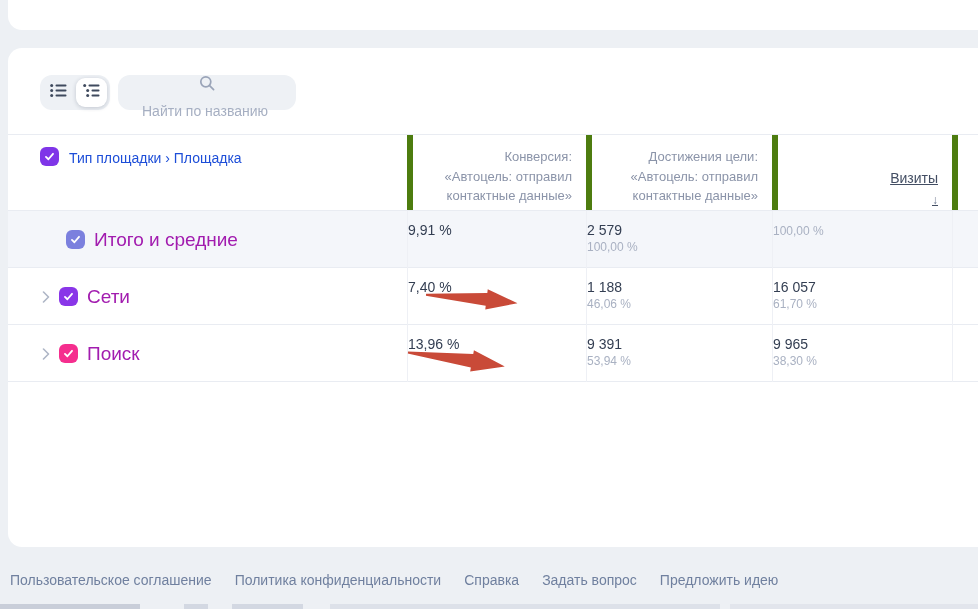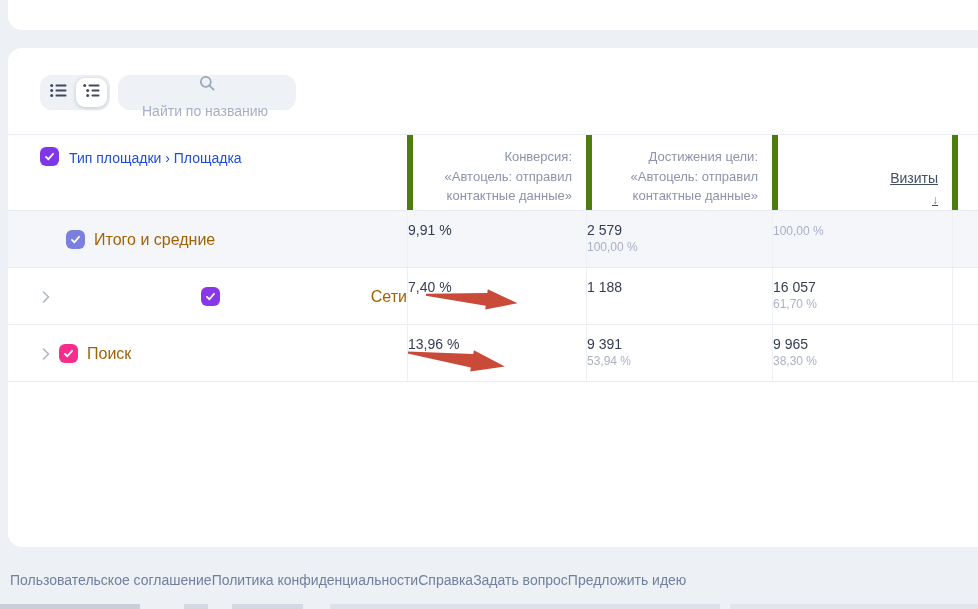--- a/index.html
+++ b/index.html
@@ -83,38 +83,38 @@
   .primary { font-size:14px; color:#333e52; }
   .secondary { font-size:12px; color:#a9b1c2; margin-top:2px; }
 
   .name-cell {
     border-left:none; text-align:left;
     display:flex; align-items:center; gap:9px;
     padding:0; height:42px; margin-top:0;
   }
   .name-cell.with-chevron { padding-left:34px; }
   .name-cell.total { padding-left:58px; }
-  .row-label { font-size:16px; color:#a16207; }
+  .row-label { font-size:19px; color:#a21caf; }
 
   .checkbox {
     width:19px; height:19px; border-radius:6px;
     display:flex; align-items:center; justify-content:center;
     cursor:pointer; flex:0 0 auto;
   }
   .chevron { display:flex; align-items:center; cursor:pointer; flex:0 0 auto; }
 
   
   .annot-arrow { position:absolute; pointer-events:none; }
   .arrow-1 { left:426px; top:280px; transform:rotate(7deg); transform-origin:left center; }
   .arrow-2 { left:408px; top:337px; transform:rotate(10deg); transform-origin:left center; }
 
   
   .footer-links {
     position:absolute; left:10px; top:572px;
-    display:flex; 
+    display:flex; gap:23px;
     font-size:14px; color:#70809f;
   }
   .footer-links a { color:#70809f; text-decoration:none; cursor:pointer; }
 
   
   .edge-seg { position:absolute; top:604px; height:5px; }
   .edge-a { left:0;   width:140px; background:#c9ced9; }
   .edge-b { left:184px; width:24px; background:#d3d8e2; }
   .edge-c { left:232px; width:71px; background:#d3d8e2; }
   .edge-d { left:330px; width:390px; background:#dde1e9; }
@@ -208,38 +208,39 @@
         <div class="primary">2 579</div>
         <div class="secondary">100,00 %</div>
       </div>
       <div class="cell">
         <div class="secondary">100,00 %</div>
       </div>
       <div class="cell"></div>
     </div>
 
     <div class="grid-row row">
-      <div class="cell name-cell with-chevron" style="height:57px;justify-content:space-between;">
+      <div class="cell name-cell with-chevron" style="height:57px;">
         <span class="chevron">
           <svg width="8" height="12" viewBox="0 0 8 12">
               <path d="M1.5 1 L6.5 6 L1.5 11" stroke="#aeb6c6" stroke-width="1.6" fill="none" stroke-linecap="round" stroke-linejoin="round"></path>
             </svg>
         </span>
         <span class="checkbox" style="background: rgb(137, 54, 232);">
           <svg width="11" height="11" viewBox="0 0 14 14">
               <path d="M2.5 7.5 L5.6 10.5 L11.5 3.6" stroke="#fff" stroke-width="2.3" fill="none" stroke-linecap="round" stroke-linejoin="round"></path>
             </svg>
         </span>
         <span class="row-label">Сети</span>
       </div>
       <div class="cell">
         <div class="primary">7,40 %</div>
       </div>
       <div class="cell">
         <div class="primary">1 188</div>
+        <div class="secondary">46,06 %</div>
       </div>
       <div class="cell">
         <div class="primary">16 057</div>
         <div class="secondary">61,70 %</div>
       </div>
       <div class="cell"></div>
     </div>
 
     <div class="grid-row row">
       <div class="cell name-cell with-chevron" style="height:57px;">

